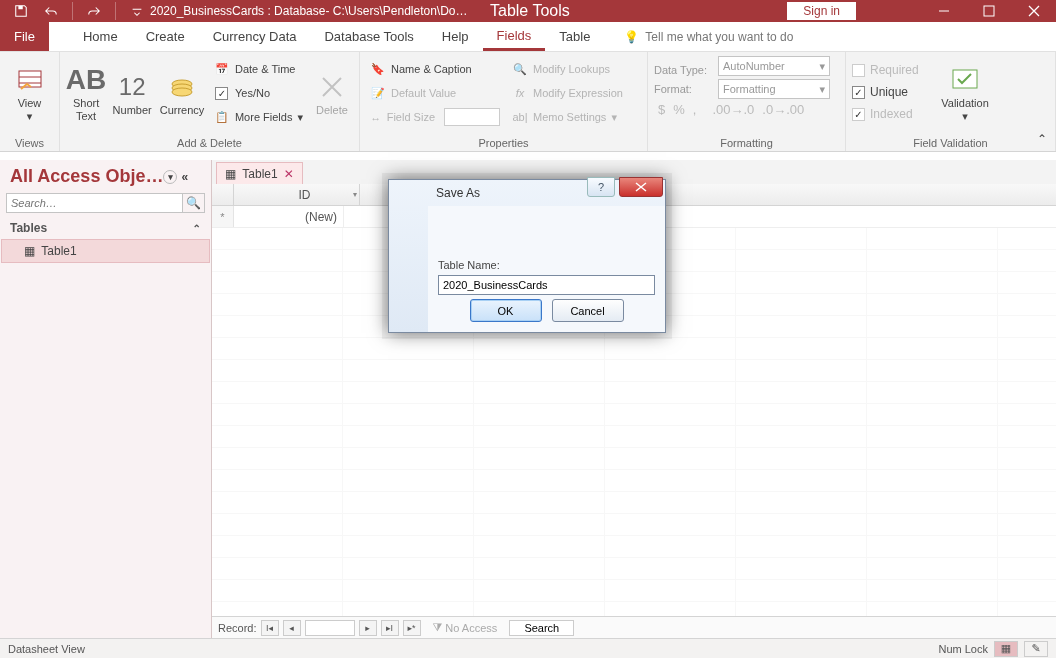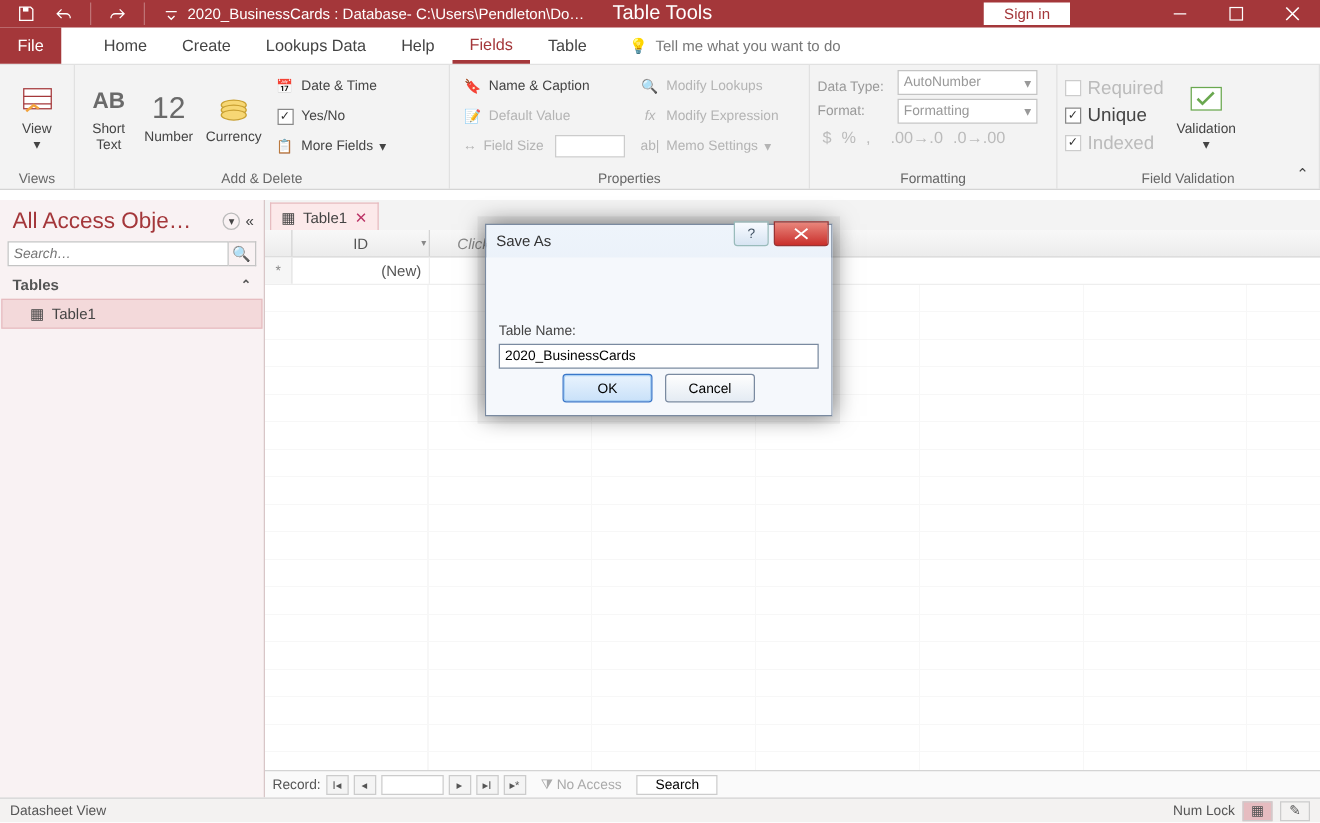--- a/index.html
+++ b/index.html
@@ -29,68 +29,68 @@
 .group { border-right: 1px solid #e1e1e1; display: flex; flex-direction: column; }
 .group-body { flex: 1; display: flex; align-items: flex-start; padding: 4px 6px; gap: 4px; }
 .group-label { text-align: center; font-size: 11px; color: #666; padding-bottom: 2px; }
 .bigbtn { display: flex; flex-direction: column; align-items: center; justify-content: center; width: 50px; height: 76px; cursor: pointer; gap: 2px; text-align: center; }
 .bigbtn .icn { width: 30px; height: 30px; display: flex; align-items: center; justify-content: center; }
 .bigbtn .lbl { font-size: 11px; line-height: 1.15; }
 .smallstack { display: flex; flex-direction: column; gap: 2px; padding-top: 2px; }
 .smallbtn { display: flex; align-items: center; gap: 5px; height: 22px; padding: 0 4px; cursor: pointer; font-size: 11px; white-space: nowrap; }
 .smallbtn.disabled { color: #b4b4b4; }
 .smallbtn .sicn { width: 16px; height: 16px; display: flex; align-items: center; justify-content: center; }
-.checkbtn { display: flex; align-items: center; gap: 5px; font-size: 15px; height: 20px; }
+.checkbtn { display: flex; align-items: center; gap: 5px; font-size: 12px; height: 20px; }
 .chkbox { width: 13px; height: 13px; border: 1px solid #888; display: flex; align-items: center; justify-content: center; background: #fff; }
 .chkbox.checked::after { content: "✓"; font-size: 10px; color: #333; }
 .chkbox.disabled { border-color: #ccc; }
 .ribbon-collapse { position: absolute; right: 6px; bottom: 4px; width: 16px; height: 16px; display:flex; align-items:center; justify-content:center; cursor:pointer; }
 .combo { border: 1px solid #c4c4c4; height: 20px; display: flex; align-items: center; padding: 0 4px; font-size: 11px; color: #999; background: #fff; }
 .combo .dd { margin-left: auto; }
 .lblcol { font-size: 11px; color: #999; width: 60px; }
 
 
 .main { position: absolute; top: 160px; left: 0; right: 0; bottom: 20px; display: flex; }
 .navpane { width: 212px; background: #f9f2f3; border-right: 1px solid #d8c6c7; display: flex; flex-direction: column; }
-.navhead { display: flex; align-items: center; justify-content: space-between; padding: 6px 8px 2px 10px; }
+.navhead { display: flex; align-items: center; justify-content: flex-start; padding: 6px 8px 2px 10px; font-weight: bold; }
 .navhead-title { color: #a4373a; font-size: 18px; white-space: nowrap; overflow: hidden; text-overflow: ellipsis; }
 .navhead-icons { display: flex; gap: 4px; }
 .navsearch { margin: 4px 6px; display: flex; }
 .navsearch input { flex: 1; border: 1px solid #c4c4c4; height: 20px; padding: 0 4px; font-style: italic; color: #888; font-size: 11px; }
 .navsearch .sbtn { width: 22px; border: 1px solid #c4c4c4; border-left: none; display: flex; align-items: center; justify-content: center; cursor: pointer; }
 .navgroup { padding: 4px 10px; font-weight: bold; color: #555; display: flex; justify-content: space-between; align-items: center; font-size: 12px; }
 .navitem { padding: 4px 10px 4px 22px; display: flex; align-items: center; gap: 6px; background: #f3d9da; border: 1px solid #e6bcc0; margin: 0 1px; font-size: 12px; }
 
 
 .docwrap { flex: 1; display: flex; flex-direction: column; position: relative; }
 .tabbar { height: 24px; background: #f3f3f3; display: flex; align-items: flex-end; padding-left: 4px; }
 .doct { display: flex; align-items: center; gap: 6px; background: #fce9ea; border: 1px solid #e6bcc0; border-bottom: none; height: 22px; padding: 0 8px; font-size: 12px; }
 .doct .xbtn { cursor: pointer; color: #b36; }
-.gridhdr { height: 22px; background: linear-gradient(#f8f8f8,#ececec); display: flex; border-bottom: 1px solid #d4d4d4; }
+.gridhdr { height: 22px; background: linear-gradient(#f8f8f8,#ececec); display: flex; border-bottom: 1px solid #d4d4d4; gap: 16px; }
 .gridhdr .rowsel { width: 22px; border-right: 1px solid #d4d4d4; }
 .gridhdr .col { border-right: 1px solid #d4d4d4; display: flex; align-items: center; justify-content: center; font-size: 12px; color: #555; position: relative; }
 .gridhdr .col .dd { position: absolute; right: 2px; font-size: 8px; color: #888; }
 .gridrow { height: 22px; display: flex; border-bottom: 1px solid #eee; }
 .gridrow .rowsel { width: 22px; border-right: 1px solid #e4e4e4; background: #f6f6f6; display:flex; align-items:center; justify-content:center; color:#888; font-size:11px;}
 .gridrow .cell { border-right: 1px solid #eee; display: flex; align-items: center; padding-right: 6px; justify-content: flex-end; font-size: 12px; color: #555; }
 .gridbody { flex: 1; background: repeating-linear-gradient(to right, transparent 0, transparent 130px, #f7f7f7 130px, #f7f7f7 131px), repeating-linear-gradient(to bottom, transparent 0, transparent 21px, #f7f7f7 21px, #f7f7f7 22px); }
 .recnav { height: 22px; border-top: 1px solid #d4d4d4; display: flex; align-items: center; font-size: 11px; padding-left: 6px; gap: 4px; color: #555; background:#fafafa;}
 .recnav .rbtn { width: 18px; height: 16px; border: 1px solid #ccc; background: #f4f4f4; display: flex; align-items: center; justify-content: center; font-size: 9px; cursor: pointer; }
 .recnav input { width: 50px; height: 16px; border: 1px solid #ccc; text-align: center; font-size: 11px; }
 .recnav .filt { color:#aaa; margin-left:8px; display:flex; align-items:center; gap:3px;}
 .recnav .srch { margin-left: 8px; border: 1px solid #ccc; height: 16px; padding: 0 4px; width: 65px; }
 
 
 .statusbar { position: absolute; bottom: 0; left: 0; right: 0; height: 20px; background: #f3f2f1; border-top: 1px solid #d4d4d4; display: flex; align-items: center; font-size: 11px; color: #555; padding: 0 8px; }
 .statusbar .right { margin-left: auto; display: flex; align-items: center; gap: 6px; }
 .viewbtn { width: 24px; height: 16px; border: 1px solid #ccc; display: flex; align-items: center; justify-content: center; cursor: pointer; }
 .viewbtn.active { background: #e6bcc0; }
 
 
-.dialog { position: absolute; left: 388px; top: 179px; width: 278px; border: 1px solid #7a8aa0; box-shadow: 0 0 18px rgba(0,0,0,0.55), 0 0 0 6px rgba(0,0,0,0.05); background: linear-gradient(#eef4fb,#dfe9f5); }
+.dialog { position: absolute; left: 388px; top: 179px; width: 278px; border: 1px solid #7a8aa0; box-shadow: 0 0 18px rgba(0,0,0,0.55), 0 0 0 6px rgba(0,0,0,0.05); background: linear-gradient(#eef4fb,#dfe9f5); padding-left: 39px; }
 .dlg-title { height: 26px; display: flex; align-items: center; font-size: 12px; padding-left: 8px; color: #333; position: relative; }
 .dlg-btns { position: absolute; right: 2px; top: -3px; display: flex; }
 .dlg-help { width: 28px; height: 20px; background: linear-gradient(#f8fbff,#d7e4f2); border: 1px solid #9bb; border-radius: 0 0 3px 3px; display:flex; align-items:center; justify-content:center; font-size:11px; color:#456; cursor:pointer; margin-right:4px;}
 .dlg-close { width: 44px; height: 20px; background: linear-gradient(#e9867c,#c9302c); border: 1px solid #933; border-radius: 0 0 3px 3px; display:flex; align-items:center; justify-content:center; cursor:pointer;}
 .dlg-body { padding: 8px 10px 10px 10px; background: #f5f8fc; }
 .dlg-body label { font-size: 11px; display:block; margin-bottom:4px;margin-top:45px; }
 .dlg-body input { width: 100%; height: 20px; border: 1px solid #7a8aa0; padding: 0 4px; font-size: 11px; }
 .dlg-buttons { display: flex; justify-content: center; gap: 10px; margin-top: 4px; }
 .dlg-buttons button { width: 72px; height: 23px; border: 1px solid #7a8aa0; border-radius: 3px; font-size: 11px; cursor: pointer; background: linear-gradient(#fefefe,#e4ebf3); }
 .dlg-buttons button.primary { border: 1px solid #3a77c9; box-shadow: 0 0 0 1px #a8d0f4 inset; background: linear-gradient(#e9f3fd,#c9e1f9); }
@@ -145,21 +145,22 @@
           <path d="M1 1l10 10M11 1L1 11" stroke="#fff" stroke-width="1.3"></path>
         </svg>
       </div>
   </div>
 </div>
 
 <div class="menurow">
   <div class="tab file">File</div>
   <div class="tab">Home</div>
   <div class="tab">Create</div>
-  <div class="tab">Lookups Data</div>
+  <div class="tab">Currency Data</div>
+  <div class="tab">Database Tools</div>
   <div class="tab">Help</div>
   <div class="tab active">Fields</div>
   <div class="tab">Table</div>
   <div class="tellme">
     <span>💡</span>
     <span>Tell me what you want to do</span>
   </div>
 </div>
 
 <div class="ribbon">
@@ -177,21 +178,21 @@
           </div>
         <div class="lbl"><span>View</span><br>▾</div>
       </div>
     </div>
     <div class="group-label">Views</div>
   </div>
 
   <div class="group" style="width:300px">
     <div class="group-body">
       <div class="bigbtn" style="width:42px">
-        <div class="icn" style="font-size:18px;color:#6a6a6a;font-weight:bold">AB</div>
+        <div class="icn" style="font-size:28px;color:#6a6a6a;font-weight:bold">AB</div>
         <div class="lbl">Short Text</div>
       </div>
       <div class="bigbtn" style="width:46px">
         <div class="icn" style="font-size:24px;color:#6a6a6a">
             <span>12</span>
           </div>
         <div class="lbl">Number</div>
       </div>
       <div class="bigbtn" style="width:50px">
         <div class="icn">
@@ -208,20 +209,28 @@
             <span class="sicn">📅</span>
             <span>Date &amp; Time</span>
           </div>
         <div class="smallbtn">
             <span class="sicn">
               <span class="chkbox checked"></span>
             </span>
             <span>Yes/No</span>
           </div>
         <div class="smallbtn"><span class="sicn">📋</span><span>More Fields</span> ▾</div>
+      </div>
+      <div class="bigbtn" style="width:44px;opacity:0.45">
+        <div class="icn">
+            <svg width="22" height="22">
+              <path d="M2 2l18 18M20 2L2 20" stroke="#888" stroke-width="2"></path>
+            </svg>
+          </div>
+        <div class="lbl">Delete</div>
       </div>
     </div>
     <div class="group-label">Add &amp; Delete</div>
   </div>
 
   <div class="group" style="width:288px">
     <div class="group-body">
       <div class="smallstack" style="width:138px">
         <div class="smallbtn">
             <span class="sicn">🔖</span>

